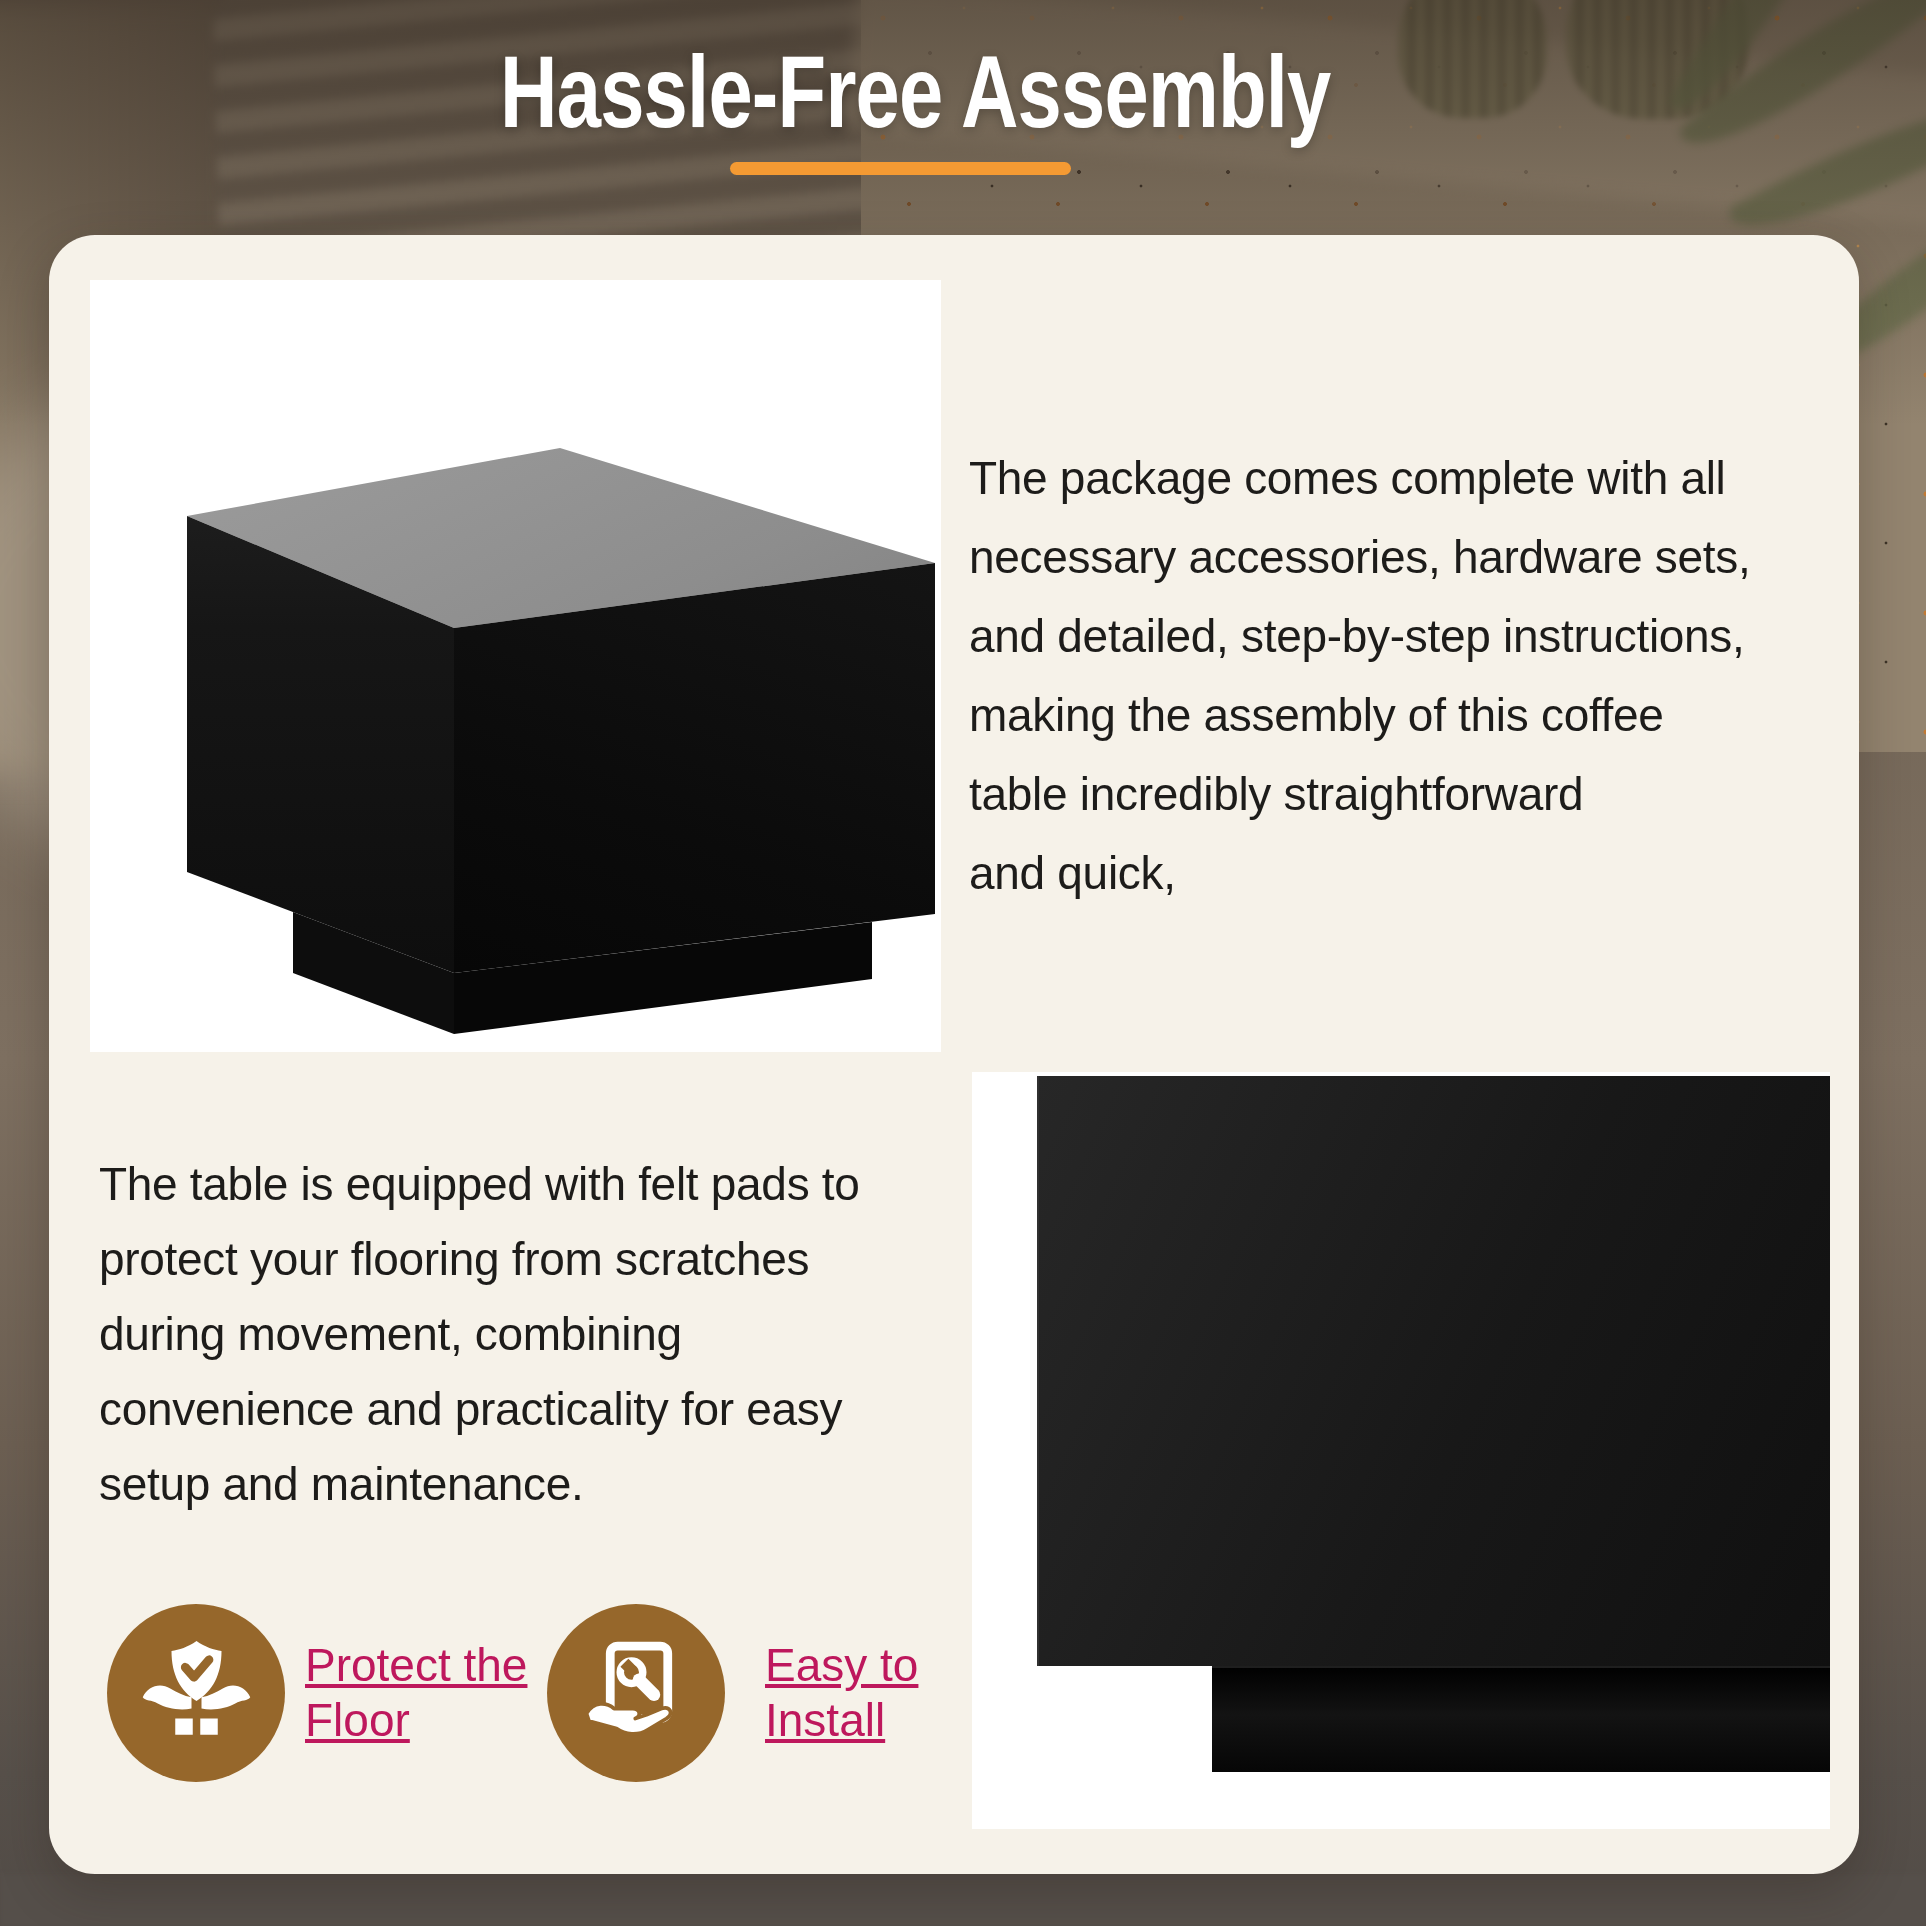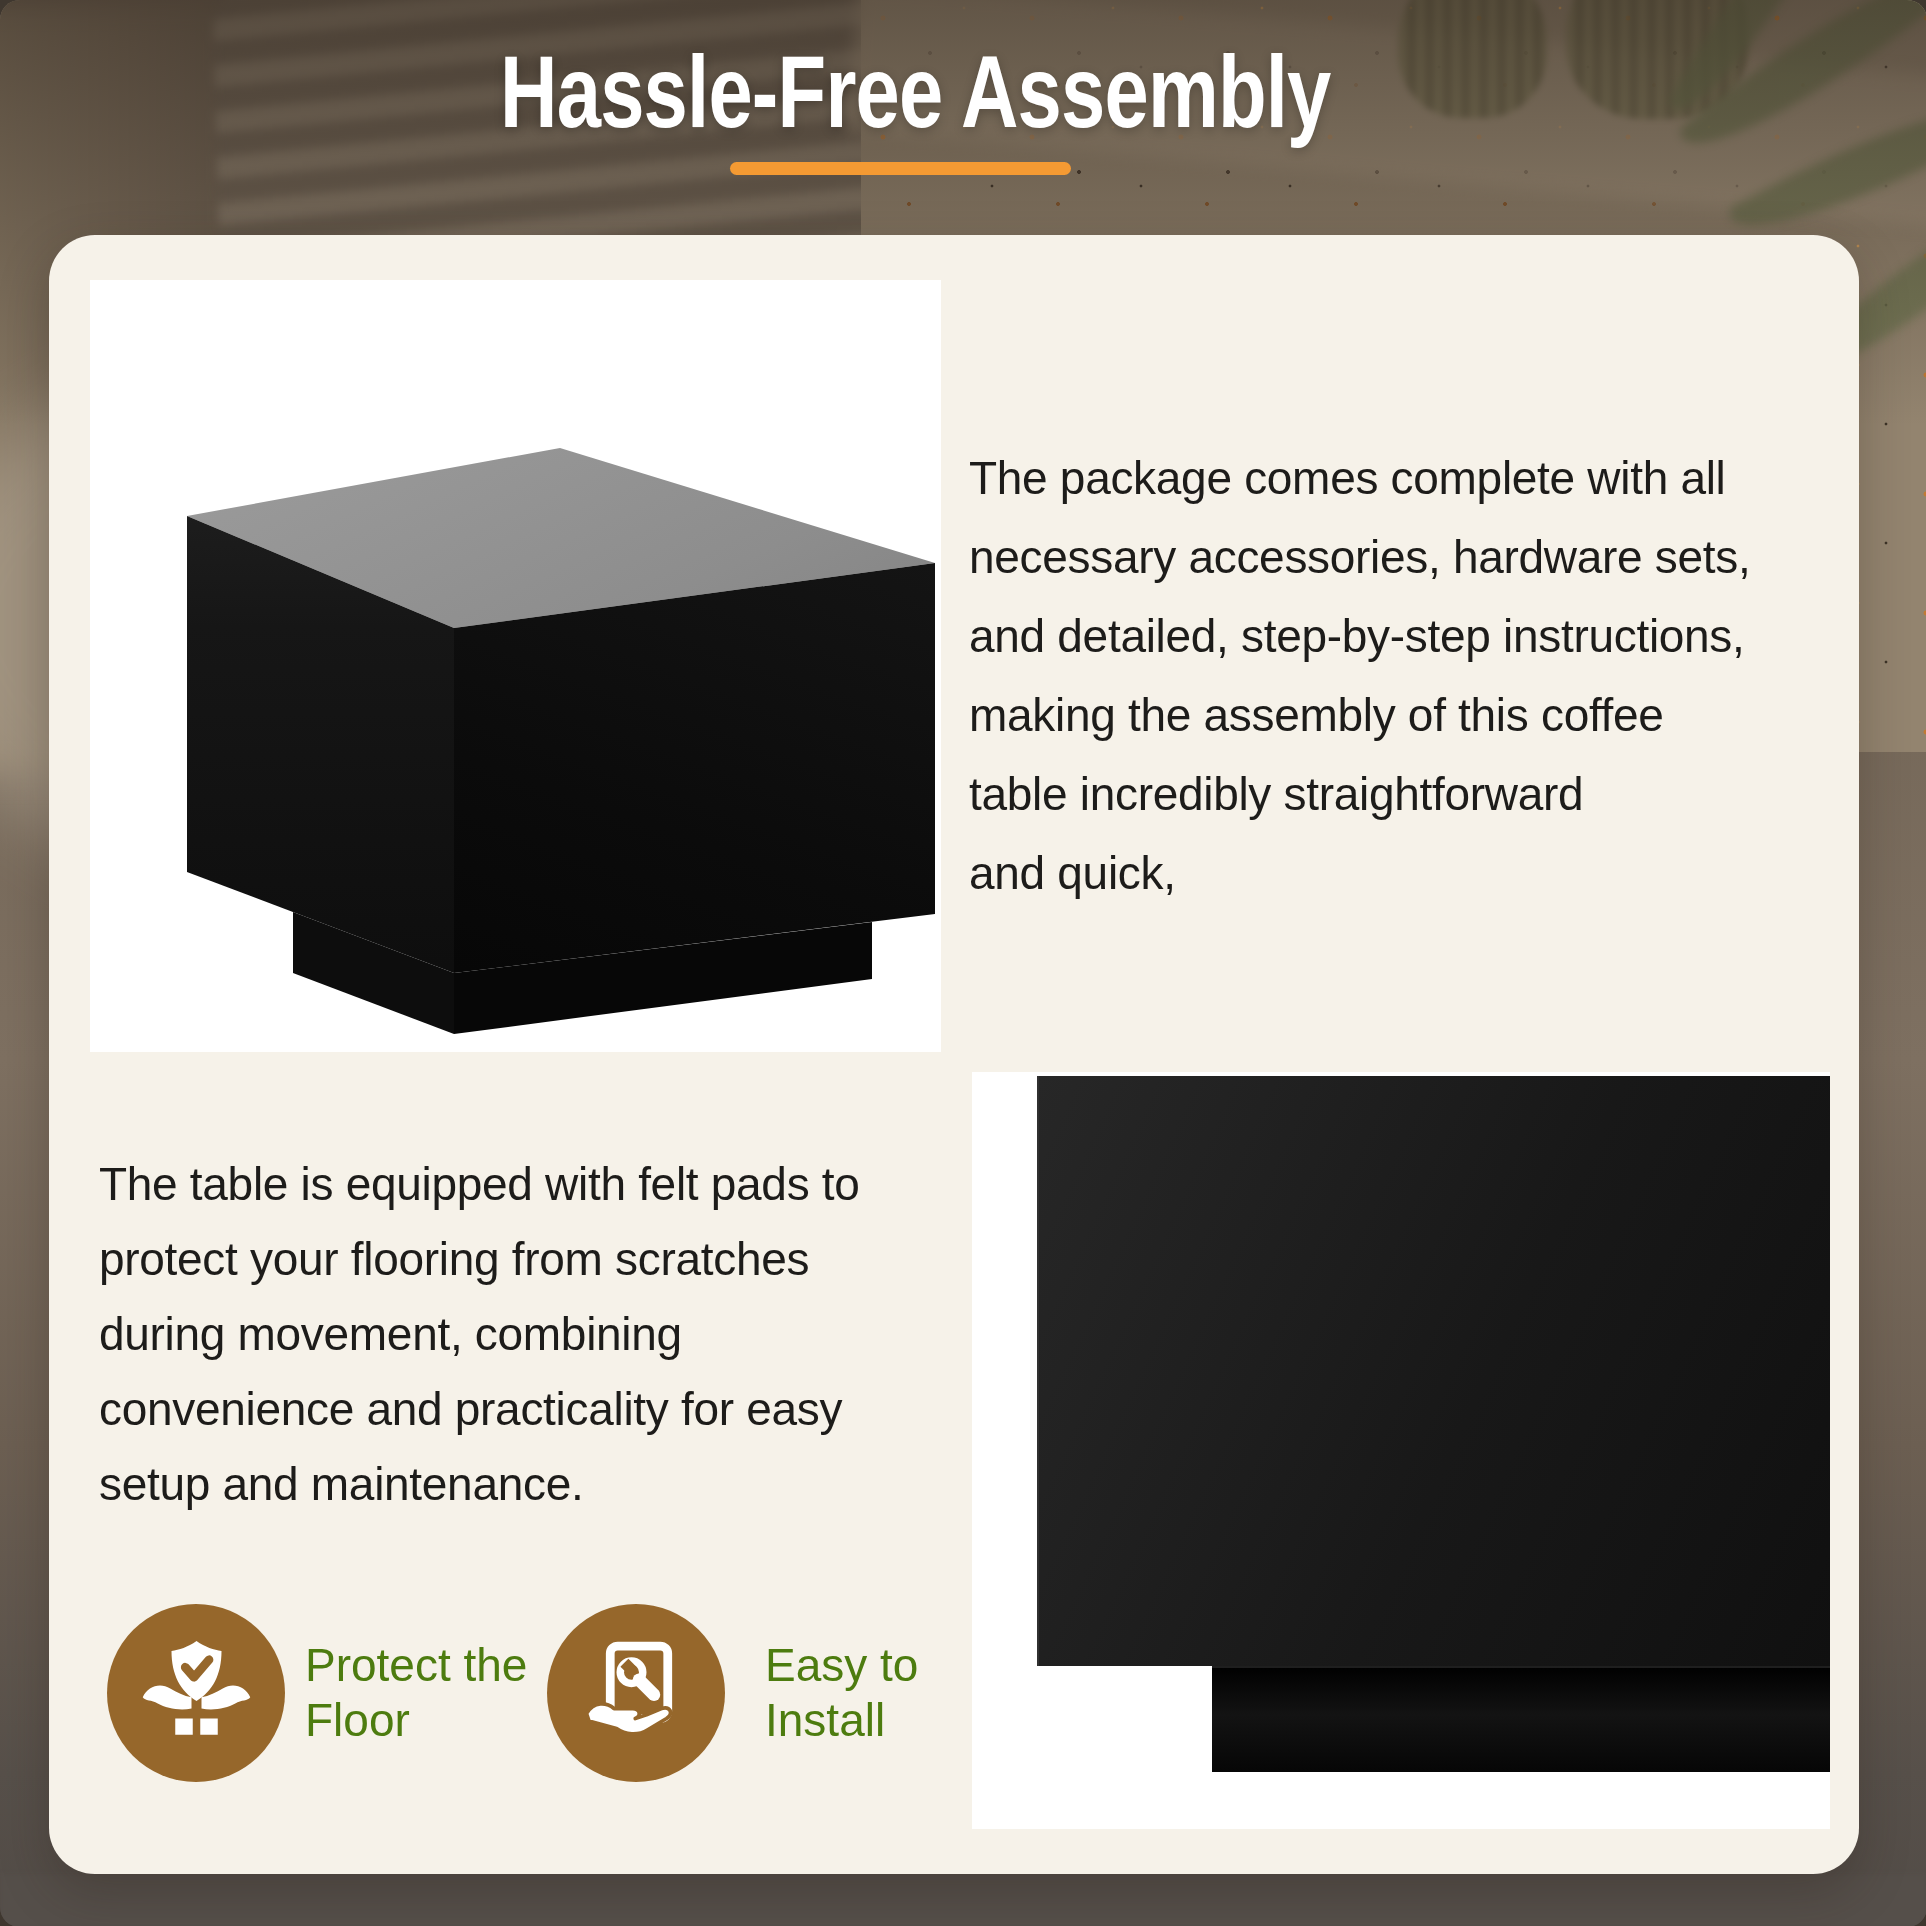--- a/index.html
+++ b/index.html
@@ -1,20 +1,19 @@
 <!DOCTYPE html>
 <html><head>
 <meta charset="utf-8">
 <style>
   html,body{margin:0;padding:0;background:#3f372f;}
   #canvas{
     position:relative;width:1927px;height:1927px;overflow:hidden;
     font-family:"Liberation Sans","DejaVu Sans",sans-serif;
     background:linear-gradient(180deg,#6b5e50 0%,#736657 30%,#7e7061 55%,#6c5f52 75%,#57504a 92%,#524c47 100%);
-    border-radius:20px;
   }
   
   .bg-left-light{position:absolute;left:-40px;top:0;width:297px;height:772px;
     background:linear-gradient(90deg,#8a7b66,#6b5e50);filter:blur(14px);}
   .bg-pillow{position:absolute;left:218px;top:-40px;width:970px;height:475px;
     background:repeating-linear-gradient(176deg,#877a69 0 22px,#6e6254 22px 46px);
     border-radius:59px;filter:blur(5px);transform:rotate(-1.5deg);}
   .bg-couch{position:absolute;left:-89px;top:327px;width:941px;height:594px;
     background:#b7aa97;border-radius:50%;filter:blur(34px);opacity:.55;}
   .bg-wall{position:absolute;left:861px;top:-10px;width:1065px;height:762px;
@@ -73,21 +72,21 @@
   .para.assembly{left:920px;top:204px;width:891px;line-height:79px;}
   .para.feltpads{left:50px;top:912px;width:881px;line-height:75px;}
 
   
   .feature{position:absolute;display:flex;align-items:center;gap:20px;}
   .feature.f1{left:58px;top:1369px;}
   .feature.f2{left:498px;top:1369px;gap:40px;}
   .icon-circle{width:178px;height:178px;border-radius:50%;background:#96672B;
     display:flex;align-items:center;justify-content:center;flex:0 0 auto;}
   .icon-circle svg{width:125px;height:125px;display:block;}
-  .feature-label{font-size:46px;line-height:55px;color:#4d7c0f;white-space:pre-line;}
+  .feature-label{font-size:46px;line-height:55px;color:#be185d;white-space:pre-line;text-decoration:underline;}
 
   
   .photo-closeup{position:absolute;left:923px;top:837px;width:858px;height:757px;background:#ffffff;overflow:hidden;}
   .closeup-top{position:absolute;left:65px;top:4px;width:793px;height:590px;
     background:linear-gradient(115deg,#272727 0%,#181818 55%,#101010 100%);
     border-left:2px solid #303030;}
   .closeup-plinth{position:absolute;left:240px;top:594px;width:619px;height:104px;
     background:linear-gradient(180deg,#010101 0%,#131313 45%,#060606 100%);
     border-top:2px solid #1f1f1f;}
 </style>

